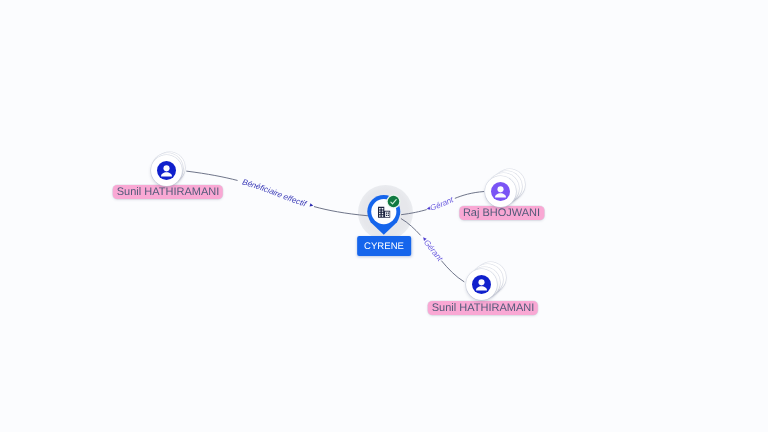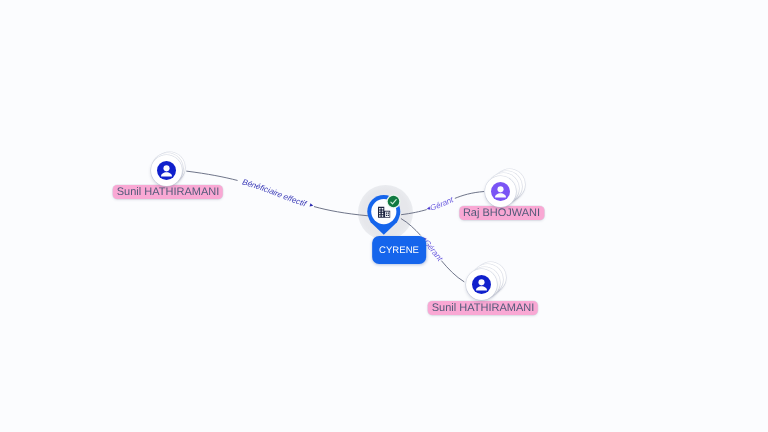--- a/index.html
+++ b/index.html
@@ -12,25 +12,25 @@
          box-shadow:0 1px 2px rgba(40,50,90,.15), 0 0 0 .55px rgba(218,222,232,.95);}
   .disc{position:absolute;width:31px;height:31px;border-radius:50%;background:#ffffff;
         box-shadow:0 1.5px 3.5px rgba(35,45,85,.20), 0 0 0 .55px rgba(214,219,231,.95);}
   .avatar{position:absolute;left:6px;top:6px;width:19px;height:19px;border-radius:50%;overflow:hidden;}
   .avatar svg{display:block;}
   .nlabel{position:absolute;background:#f9a8d4;border-radius:4.5px;height:14px;
           display:flex;align-items:center;justify-content:center;padding:0 4px;
           font-size:11px;color:#525a79;white-space:nowrap;
           box-shadow:0 1px 2.5px rgba(35,45,85,.13), 0 0 0 .5px rgba(225,228,236,.9);
           letter-spacing:0px;transform:translateX(-50%);}
-  .cylabel{position:absolute;background:#1565ec;border-radius:7px;height:28px;
+  .cylabel{position:absolute;background:#1565ec;border-radius:2px;height:20px;
           display:flex;align-items:center;justify-content:center;padding:1.6px 6.8px 0;box-sizing:border-box;
           font-size:9.55px;color:#ffffff;white-space:nowrap;min-width:34px;
           box-shadow:0 1px 3px rgba(20,60,150,.28);letter-spacing:.05px;
-          transform:translateX(-50%);margin-left:15px;}
+          transform:translateX(-50%);}
   .halo{position:absolute;width:55px;height:55px;border-radius:50%;
         background:radial-gradient(circle at 50% 50%, rgba(230,231,235,1) 0%, rgba(230,231,235,1) 58%, rgba(232,234,238,.88) 72%, rgba(238,240,244,.55) 85%, rgba(247,248,251,.18) 95%, rgba(251,252,254,0) 100%);}
 </style>
 </head>
 <body>
 
 <div id="stage">
   <div class="halo" style="left:357.5px;top:184.5px;"></div>
   <svg class="layer" viewBox="0 0 768 432">
     <defs>

